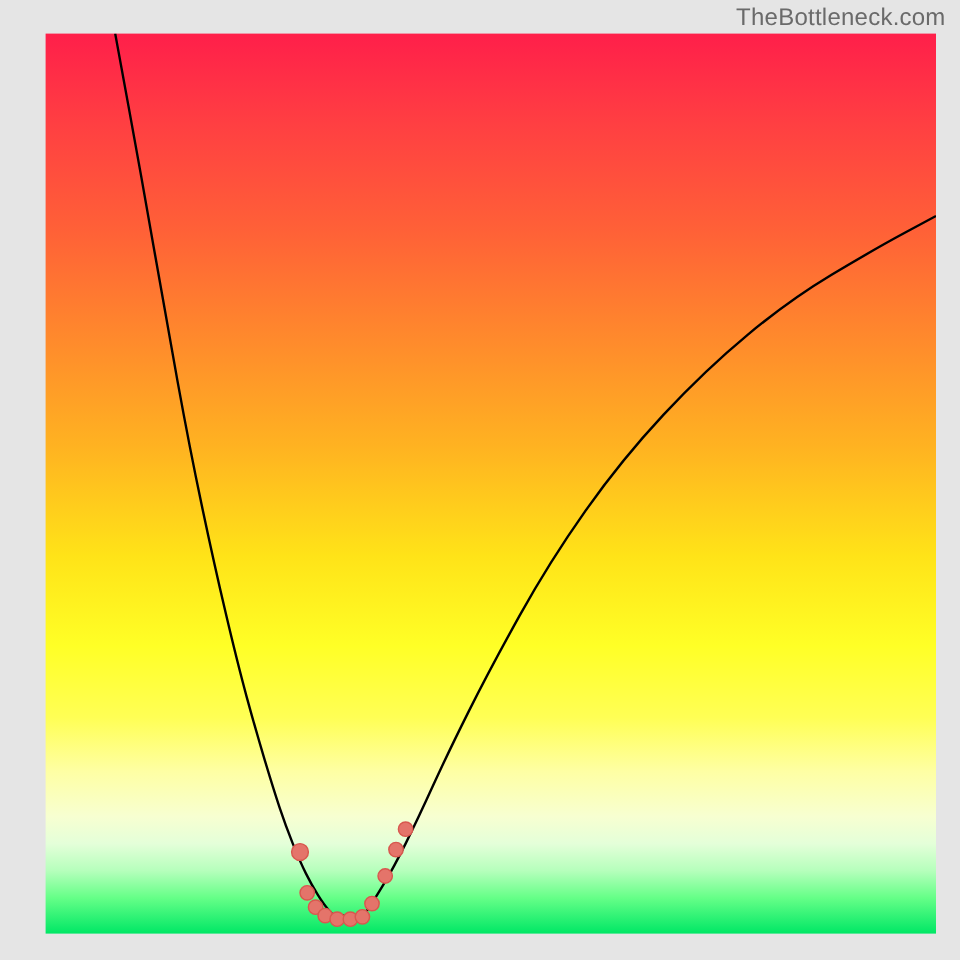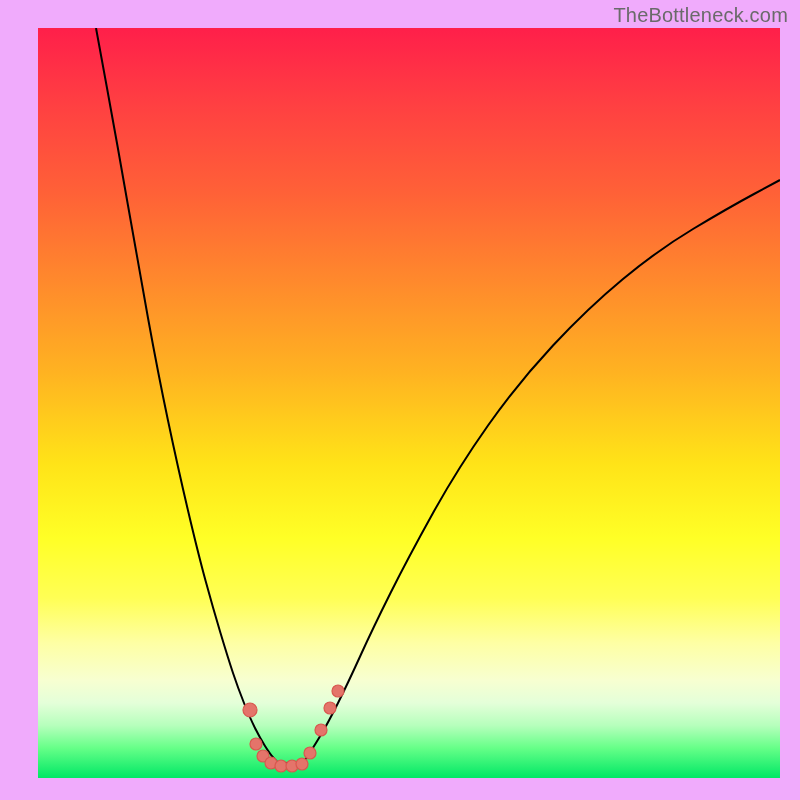--- a/index.html
+++ b/index.html
@@ -10,21 +10,21 @@
     background: #000;
     overflow: hidden;
     font-family: Arial, Helvetica, sans-serif;
   }
   .frame {
     position: absolute;
     left: 0;
     top: 0;
     width: 800px;
     height: 800px;
-    background: #f0abfc;
+    background: #e5e5e5;
   }
   .plot-area {
     position: absolute;
     left: 38px;
     top: 28px;
     width: 742px;
     height: 750px;
     background: linear-gradient(to bottom,
       #ff1f4a 0%,
       #ff3f42 10%,

